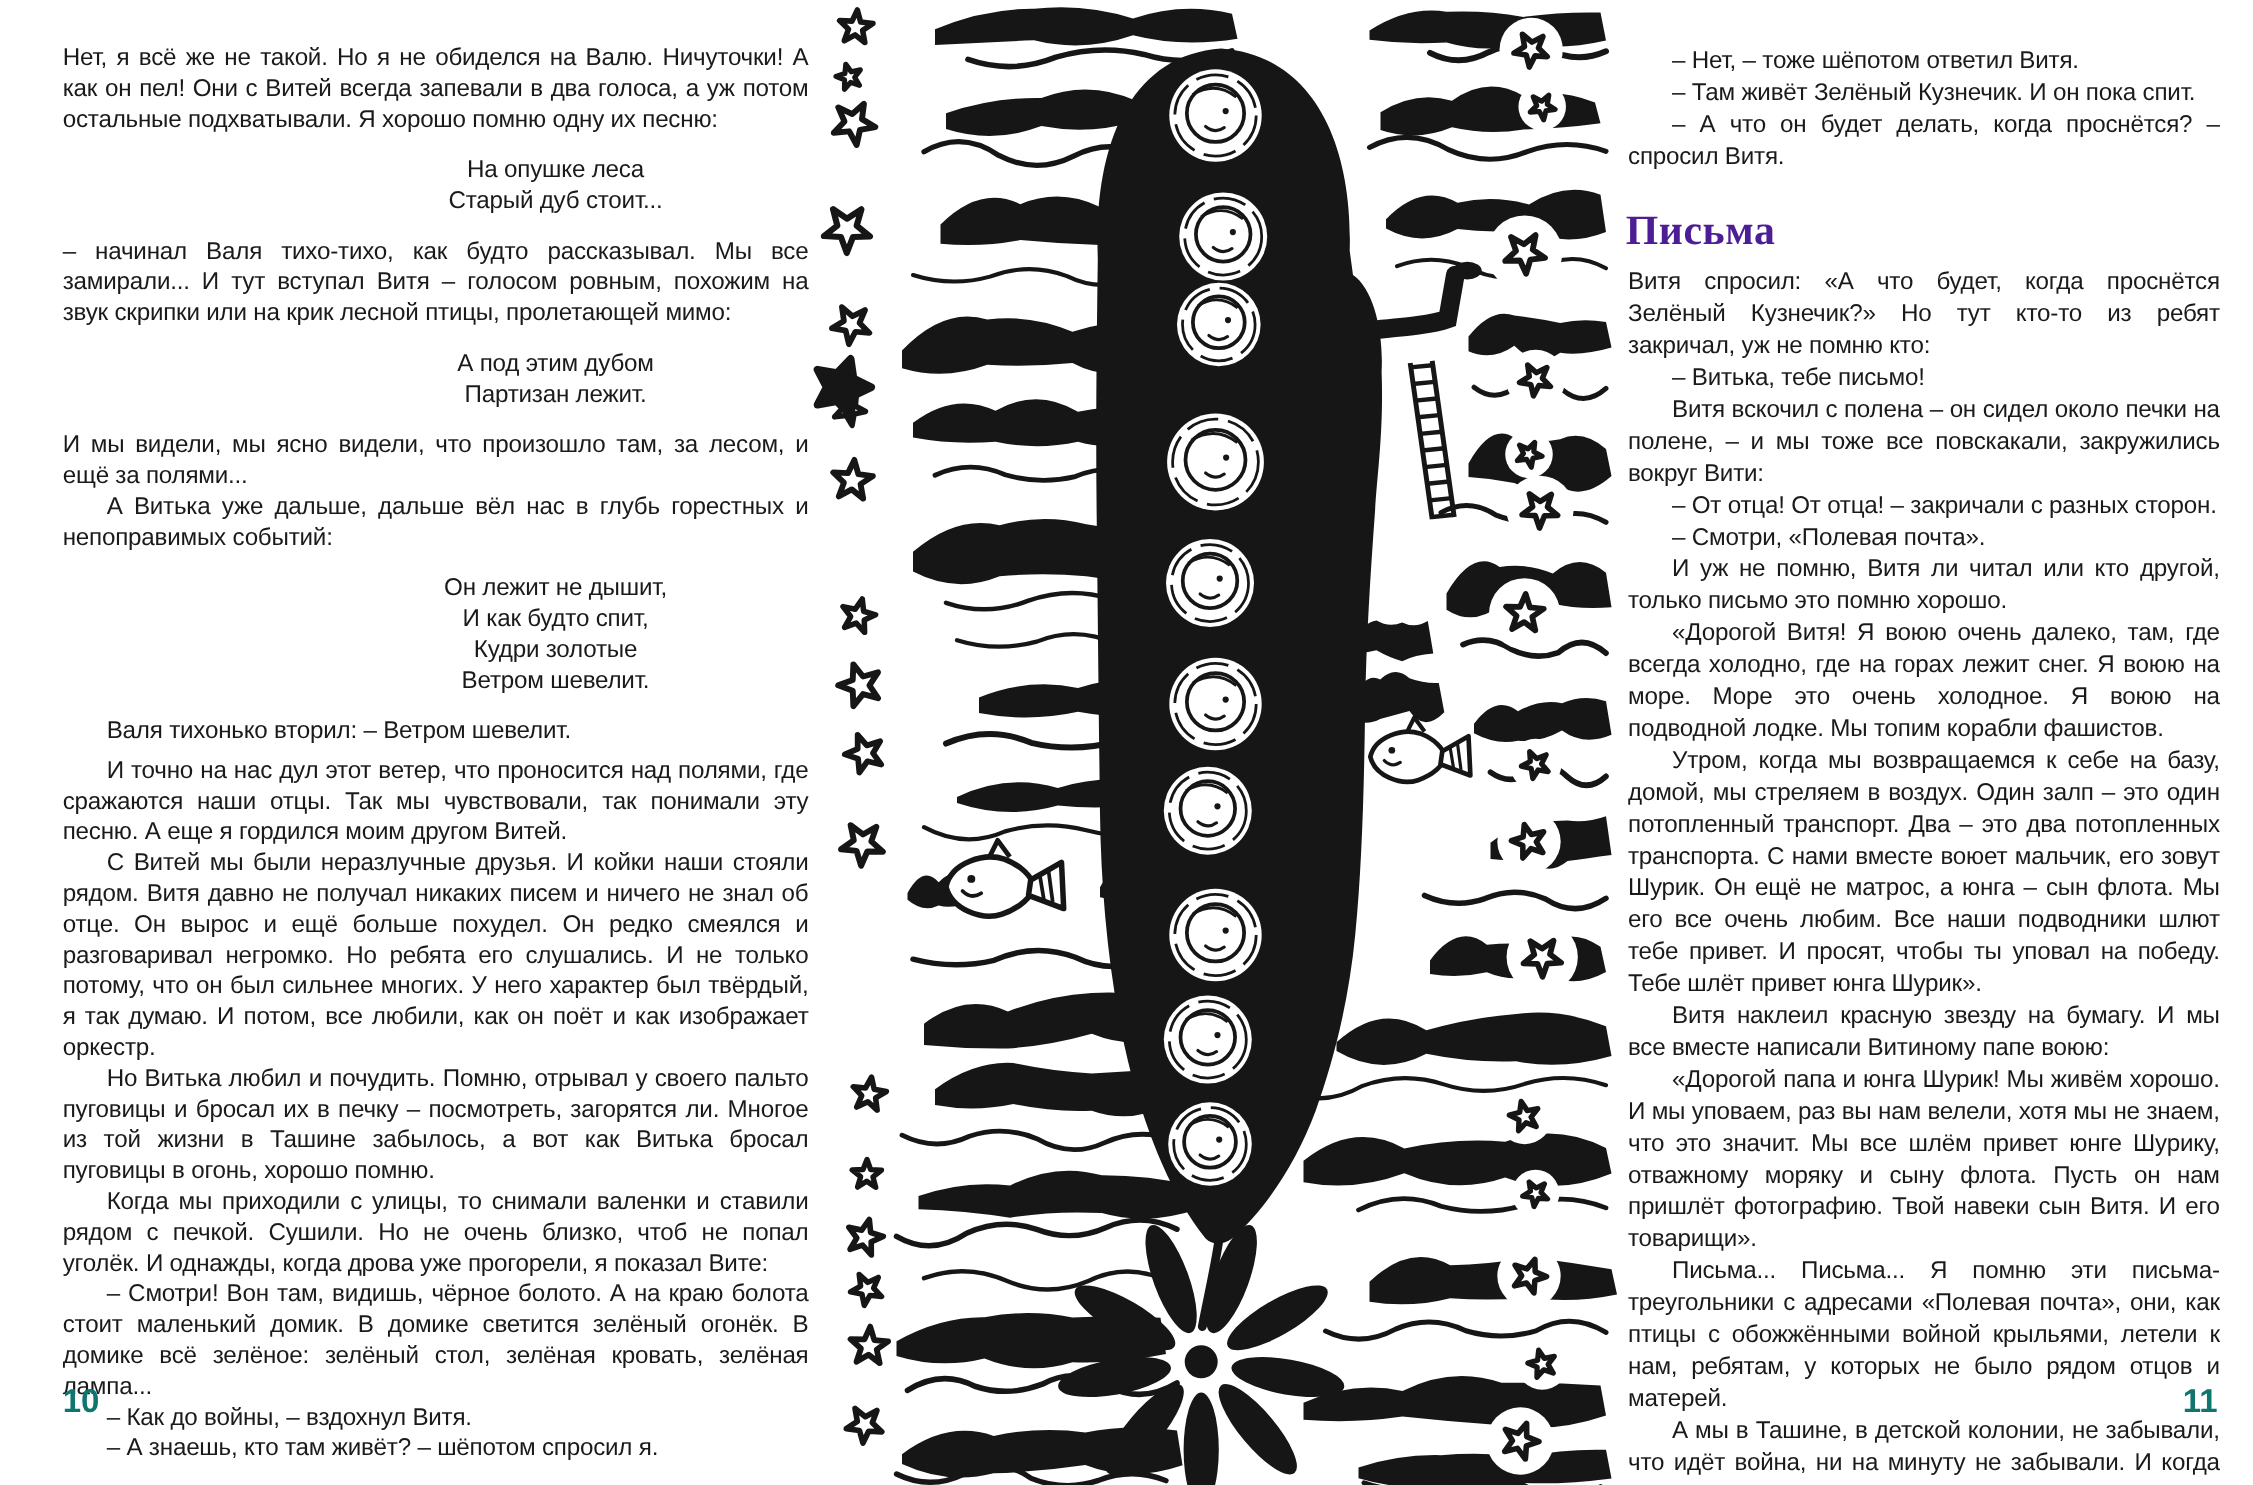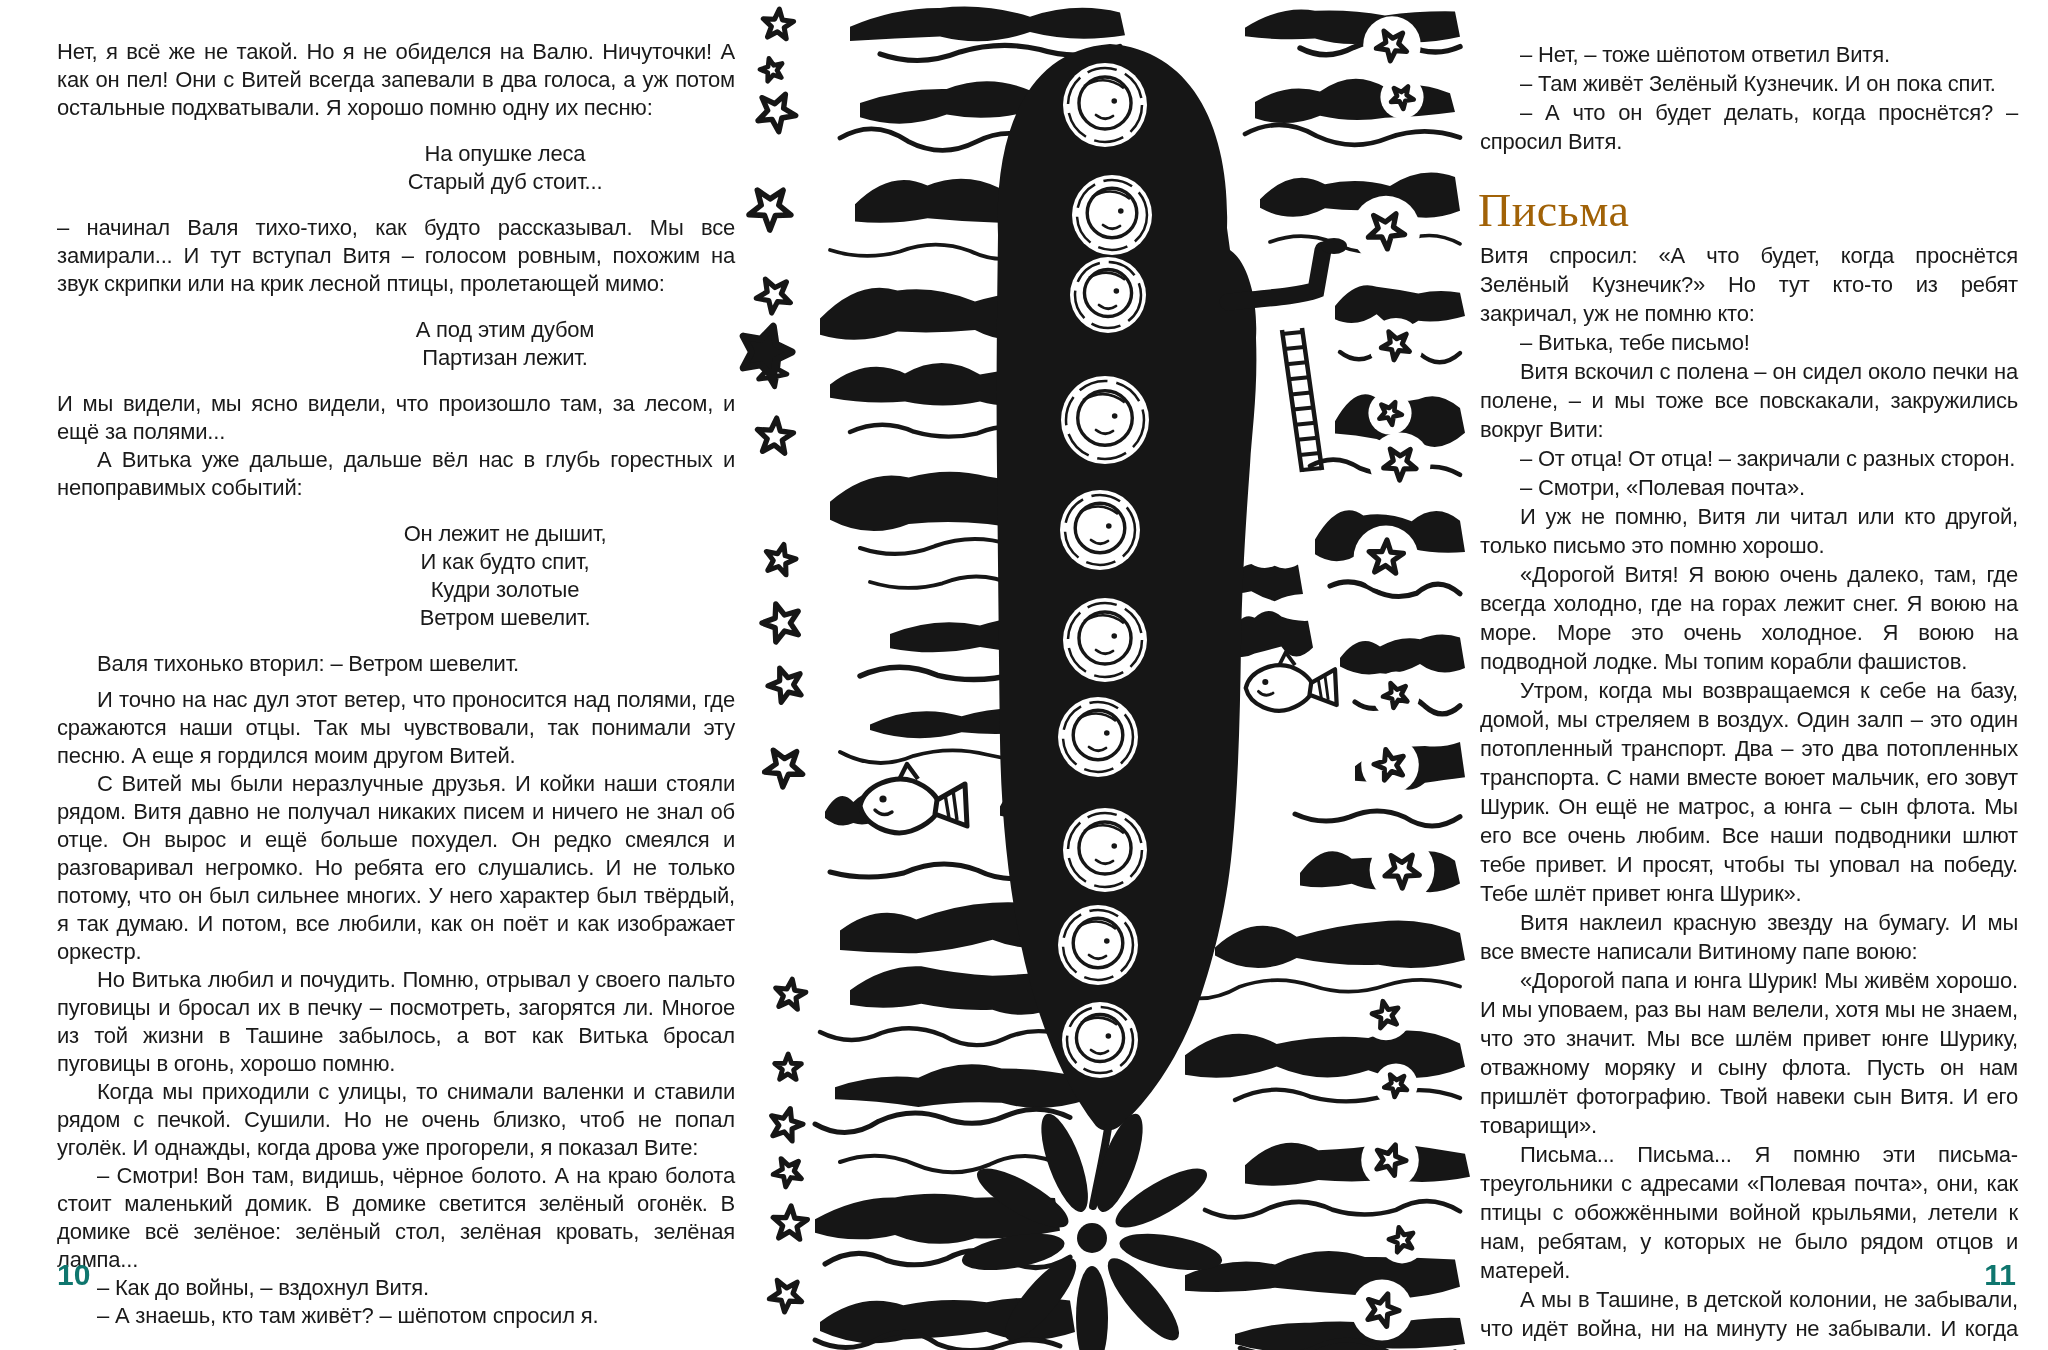--- a/index.html
+++ b/index.html
@@ -12,22 +12,22 @@
   #left-col{left:57px;top:38px;width:678px;font-size:22px;line-height:28px;letter-spacing:-0.2px;}
   #right-col{left:1480px;top:40px;width:538px;font-size:22px;line-height:29px;letter-spacing:-0.2px;}
   .col p{margin:0;text-indent:40px;}
   .col p.first{text-indent:0;}
   .col p.verse{
     text-indent:0;padding-left:218px;text-align:center;
     white-space:pre-line;margin:18px 0;
   }
   .col p.aside{margin:18px 0 8px 0;}
   h2{
-    font-family:"Liberation Serif",serif;font-size:46px;font-weight:normal;
-    margin:40px 0 16px -2px;letter-spacing:0.5px;color:#a16207;
+    font-family:"Liberation Serif",serif;font-size:38px;font-weight:bold;
+    margin:40px 0 16px -2px;letter-spacing:0.5px;color:#4c1d95;
   }
   .pagenum{position:absolute;font-size:30px;font-weight:bold;color:#0f766e;}
   #pn-left{left:57px;top:1258px;}
   #pn-right{right:32px;top:1258px;}
   #illo{position:absolute;left:575px;top:0;width:900px;height:1350px;}
 </style>
 </head>
 <body>
 
 <div id="left-col" class="col">

